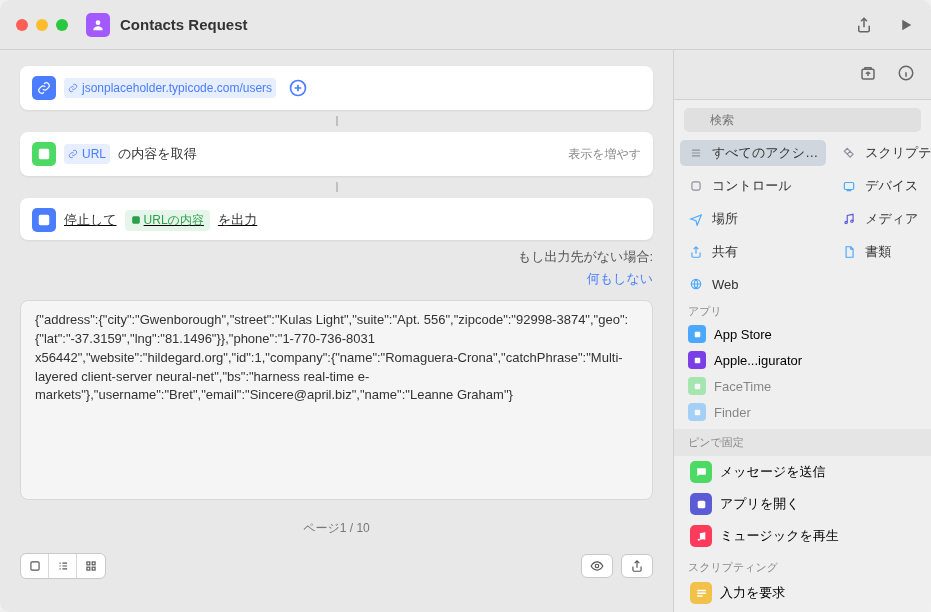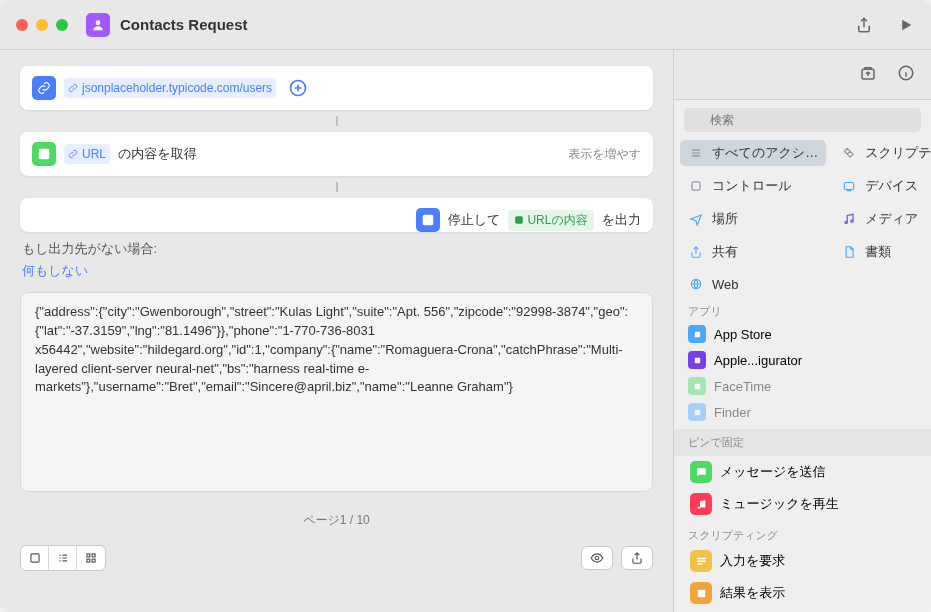--- a/index.html
+++ b/index.html
@@ -22,21 +22,21 @@
 .url-chip { background: #e6eeff; color: #4a7dff; font-size: 12px; padding: 3px 4px; border-radius: 4px; font-weight: 500; display: inline-flex; align-items: center; gap: 4px; }
 .url-chip svg { width: 10px; height: 10px; fill: #4a7dff; }
 .add-btn { width: 20px; height: 20px; color: #4a7dff; cursor: pointer; margin-left: 4px; }
 .action-label { font-size: 13px; color: #333; }
 .action-expand { margin-left: auto; font-size: 12px; color: #888; cursor: pointer; }
 .token { background: #e6f5ea; color: #2ca04a; font-size: 12px; padding: 2px 6px; border-radius: 4px; font-weight: 500; display: inline-flex; align-items: center; gap: 3px; }
 .token svg { width: 10px; height: 10px; fill: #2ca04a; }
 .subblock { margin-top: 4px; font-size: 13px; }
 .subblock .sublabel { color: #555; margin: 2px 0 4px 2px; font-size: 13px; }
 .action-btn-inline { color: #4a7dff; font-size: 13px; cursor: pointer; margin-left: 2px; }
-.stop-card { flex-direction: column; align-items: flex-end; gap: 2px; padding-bottom: 0; }
+.stop-card { flex-direction: column; align-items: flex-start; gap: 2px; padding-bottom: 8px; text-decoration: underline; }
 .stop-card .stop-row { display: flex; align-items: center; gap: 8px; }
 .output-card { background: #f5f5f5; border: 1px solid #d8d8d8; border-radius: 8px; padding: 10px 14px; font-size: 13px; line-height: 1.45; color: #333; word-wrap: break-word; min-height: 200px; }
 .pager { text-align: center; font-size: 12px; color: #777; margin-top: 8px; }
 .editor-footer { display: flex; align-items: center; gap: 6px; padding: 4px 0; }
 .footer-seg { display: flex; border: 1px solid #c8c8c8; border-radius: 6px; overflow: hidden; background: #fff; }
 .footer-seg span { width: 28px; height: 24px; display: flex; align-items: center; justify-content: center; color: #555; cursor: pointer; border-right: 1px solid #d8d8d8; }
 .footer-seg span:last-child { border-right: none; }
 .footer-seg span svg { width: 14px; height: 14px; }
 .footer-right { margin-left: auto; display: flex; gap: 8px; }
 .footer-right span { width: 32px; height: 24px; border: 1px solid #c8c8c8; border-radius: 6px; background: #fff; display: flex; align-items: center; justify-content: center; cursor: pointer; color: #555; }
@@ -158,21 +158,21 @@
       <span class="token">
         <svg viewBox="0 0 24 24" fill="none" stroke="#2ca04a" stroke-width="2">
               <rect x="4" y="4" width="16" height="16" rx="2"></rect>
               <path d="M12 8v6M9 11l3 3 3-3"></path>
             </svg>
         <span>URLの内容</span>
       </span>
       <span class="action-label">を出力</span>
     </div>
   </div>
-  <div class="subblock" style="margin-top:-6px;">
+  <div class="subblock" style="margin-top:-6px;text-align:right;">
     <div class="sublabel">もし出力先がない場合:</div>
     <span class="action-btn-inline">何もしない</span>
   </div>
 
   <div class="output-card">{"address":{"city":"Gwenborough","street":"Kulas Light","suite":"Apt. 556","zipcode":"92998-3874","geo":{"lat":"-37.3159","lng":"81.1496"}},"phone":"1-770-736-8031 x56442","website":"hildegard.org","id":1,"company":{"name":"Romaguera-Crona","catchPhrase":"Multi-layered client-server neural-net","bs":"harness real-time e-markets"},"username":"Bret","email":"Sincere@april.biz","name":"Leanne Graham"}</div>
   <div class="pager">ページ1 / 10</div>
 
   <div class="editor-footer">
     <div class="footer-seg">
       <span>
@@ -355,20 +355,28 @@
   <div class="pinned-list" id="pinned-list">
           <div class="pinned-item">
             <span class="sq-icon" style="background:#4cd964">
               <svg viewBox="0 0 24 24">
                 <path d="M4 4h16v12H7l-3 3z"></path>
               </svg>
             </span>
             <span>メッセージを送信</span>
           </div>
           <div class="pinned-item">
+            <span class="sq-icon" style="background:#5b5bd6">
+              <svg viewBox="0 0 24 24">
+                <rect x="5" y="5" width="14" height="14" rx="3"></rect>
+              </svg>
+            </span>
+            <span>アプリを開く</span>
+          </div>
+          <div class="pinned-item">
             <span class="sq-icon" style="background:#ff3b5c">
               <svg viewBox="0 0 24 24">
                 <path d="M9 18V6l10-2v12"></path>
                 <circle cx="7" cy="18" r="2" fill="#fff"></circle>
                 <circle cx="17" cy="16" r="2" fill="#fff"></circle>
               </svg>
             </span>
             <span>ミュージックを再生</span>
           </div>
         </div>

